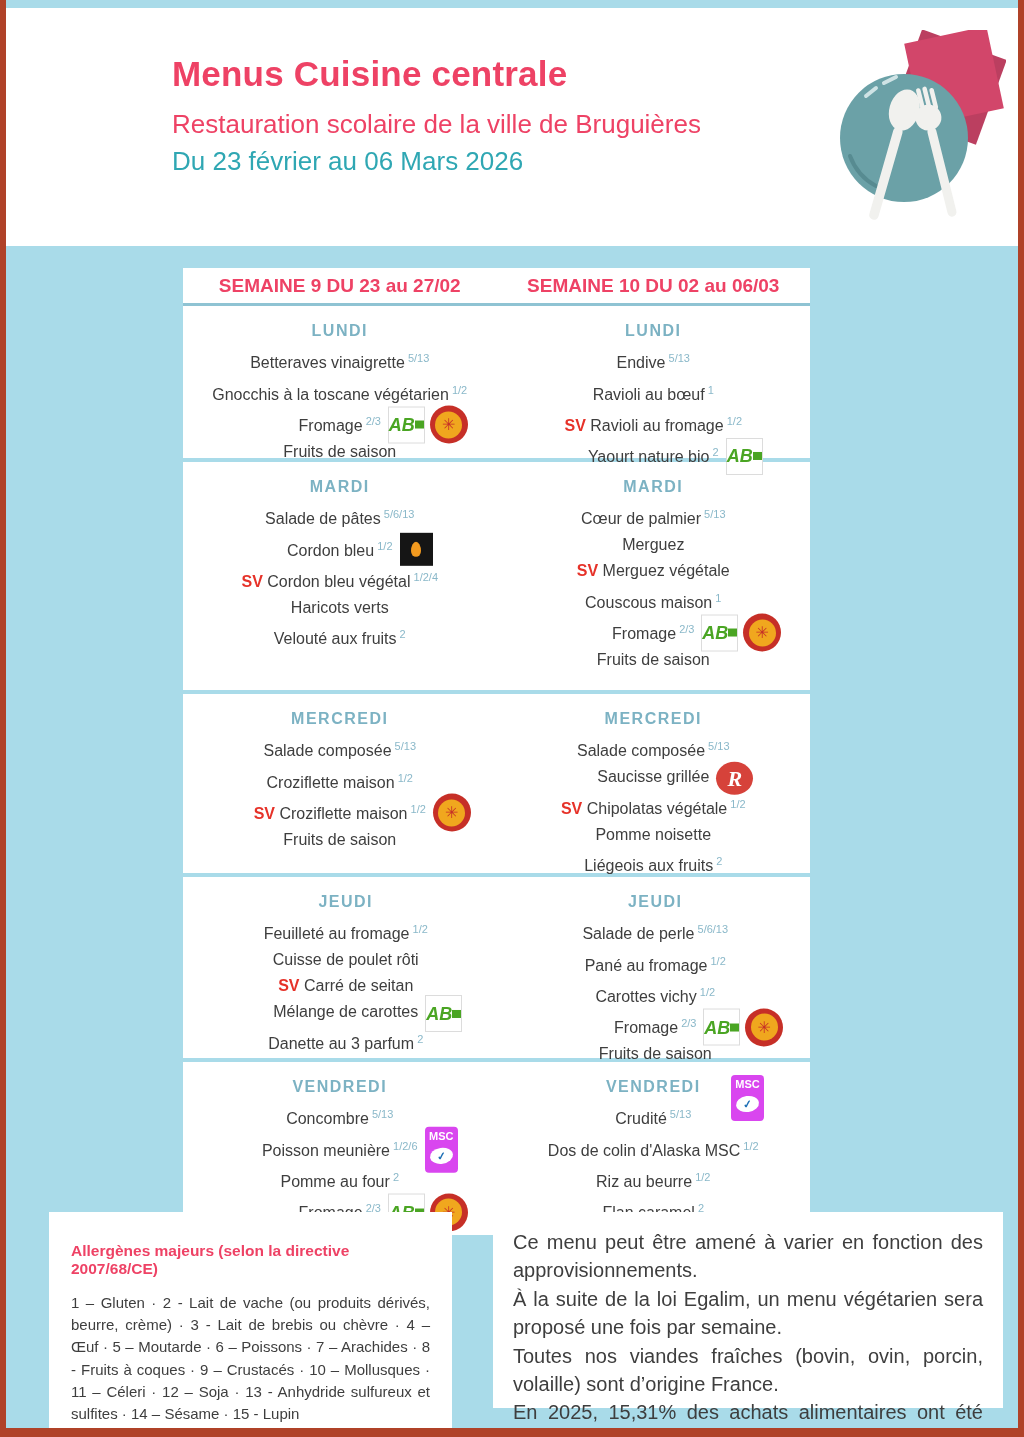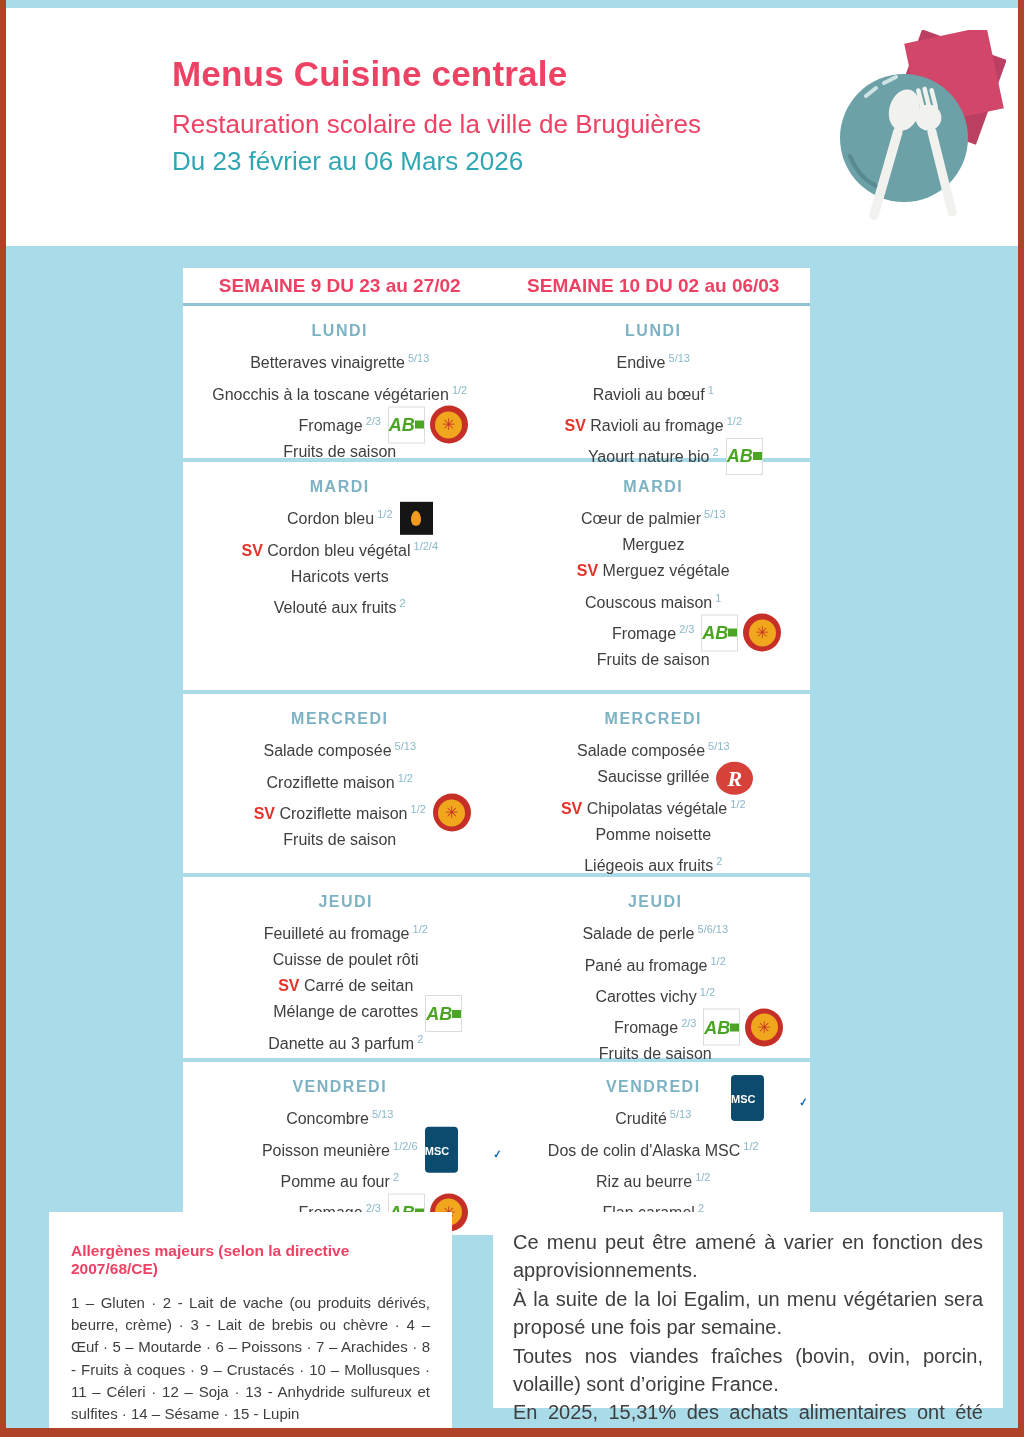--- a/index.html
+++ b/index.html
@@ -31,21 +31,21 @@
   sup.sup { font-size:11px; color:var(--sup-color); }
   .logos { position:absolute; left:50%; top:50%; transform:translateY(-46%); display:flex; gap:5px; align-items:center; }
   .logo { display:inline-flex; flex:none; }
   .header-logo { position:absolute; right:46px; top:13px; }
 
   .logo-ab { width:37px; height:37px; background:#fff; border:1px solid #dcdcdc; box-sizing:border-box; align-items:center; justify-content:space-between; }
   .ab-txt { color:#4aa523; font-weight:bold; font-style:italic; font-size:18px; line-height:24px; }
   .ab-band { width:100%; height:8px; background:#4aa523; }
   .logo-aop { width:38px; height:38px; border-radius:50%; background:#c62f27; align-items:center; justify-content:center; }
   .aop-inner { width:27px; height:27px; border-radius:50%; background:#f0a71e; color:#c62f27; font-size:16px; display:flex; align-items:center; justify-content:center; }
-  .logo-msc { width:33px; height:46px; background:#0c4a6e; border-radius:4px; flex-direction:row; align-items:center; padding-top:3px; box-sizing:border-box;gap:44px; }
+  .logo-msc { width:33px; height:46px; background:#d946ef; border-radius:4px; flex-direction:column; align-items:center; padding-top:3px; box-sizing:border-box; }
   .msc-txt { color:#fff; font-weight:bold; font-size:11px; line-height:13px; }
   .msc-oval { margin-top:5px; width:23px; height:16px; background:#fff; border-radius:50%; color:#1f70b6; font-size:11px; font-weight:bold; display:flex; align-items:center; justify-content:center; transform:rotate(-8deg); }
   .logo-label_rouge { width:37px; height:33px; border-radius:50%; background:#d6423a; color:#fff; font-size:22px; font-family:"Liberation Serif", serif; font-style:italic; font-weight:bold; align-items:center; justify-content:center; }
   .logo-filiere { width:33px; height:33px; background:#151515; align-items:center; justify-content:center; }
   .fil-flame { width:10px; height:15px; background:#f29a1f; border-radius:50% 50% 50% 50% / 62% 62% 38% 38%; }
 
   .allergen-box { position:absolute; left:43px; top:1212px; width:403px; height:240px; background:#ffffff; box-sizing:border-box; padding:30px 22px 0 22px; }
   .allergen-title { color:var(--accent-pink); font-weight:bold; font-size:15.5px; margin-bottom:14px; }
   .allergen-body { font-size:15px; line-height:1.48; color:var(--text-dark); text-align:justify; }
   .info-box { position:absolute; left:487px; top:1212px; width:510px; height:196px; background:#ffffff; box-sizing:border-box; padding:16px 20px 0 20px; }
@@ -113,20 +113,21 @@
                 <span class="logo logo-ab">
                   <span class="ab-txt">AB</span>
                   <span class="ab-band"></span>
                 </span>
               </span></div>
           </div>
         </div>
         <div class="day-section sec1">
           <div class="day-col">
             <div class="day-name">MARDI</div>
+            <div class="item"><span class="item-text">Salade de pâtes<sup class="sup"> 5/6/13</sup></span></div>
             <div class="item"><span class="item-text">Cordon bleu<sup class="sup"> 1/2</sup></span><span class="logos" style="margin-left: 60px;">
                 <span class="logo logo-filiere">
                   <span class="fil-flame"></span>
                 </span>
               </span></div>
             <div class="item"><span class="item-text"><span class="sv">SV </span>Cordon bleu végétal<sup class="sup"> 1/2/4</sup></span></div>
             <div class="item"><span class="item-text">Haricots verts</span></div>
             <div class="item"><span class="item-text">Velouté aux fruits<sup class="sup"> 2</sup></span></div>
           </div>
           <div class="day-col">

